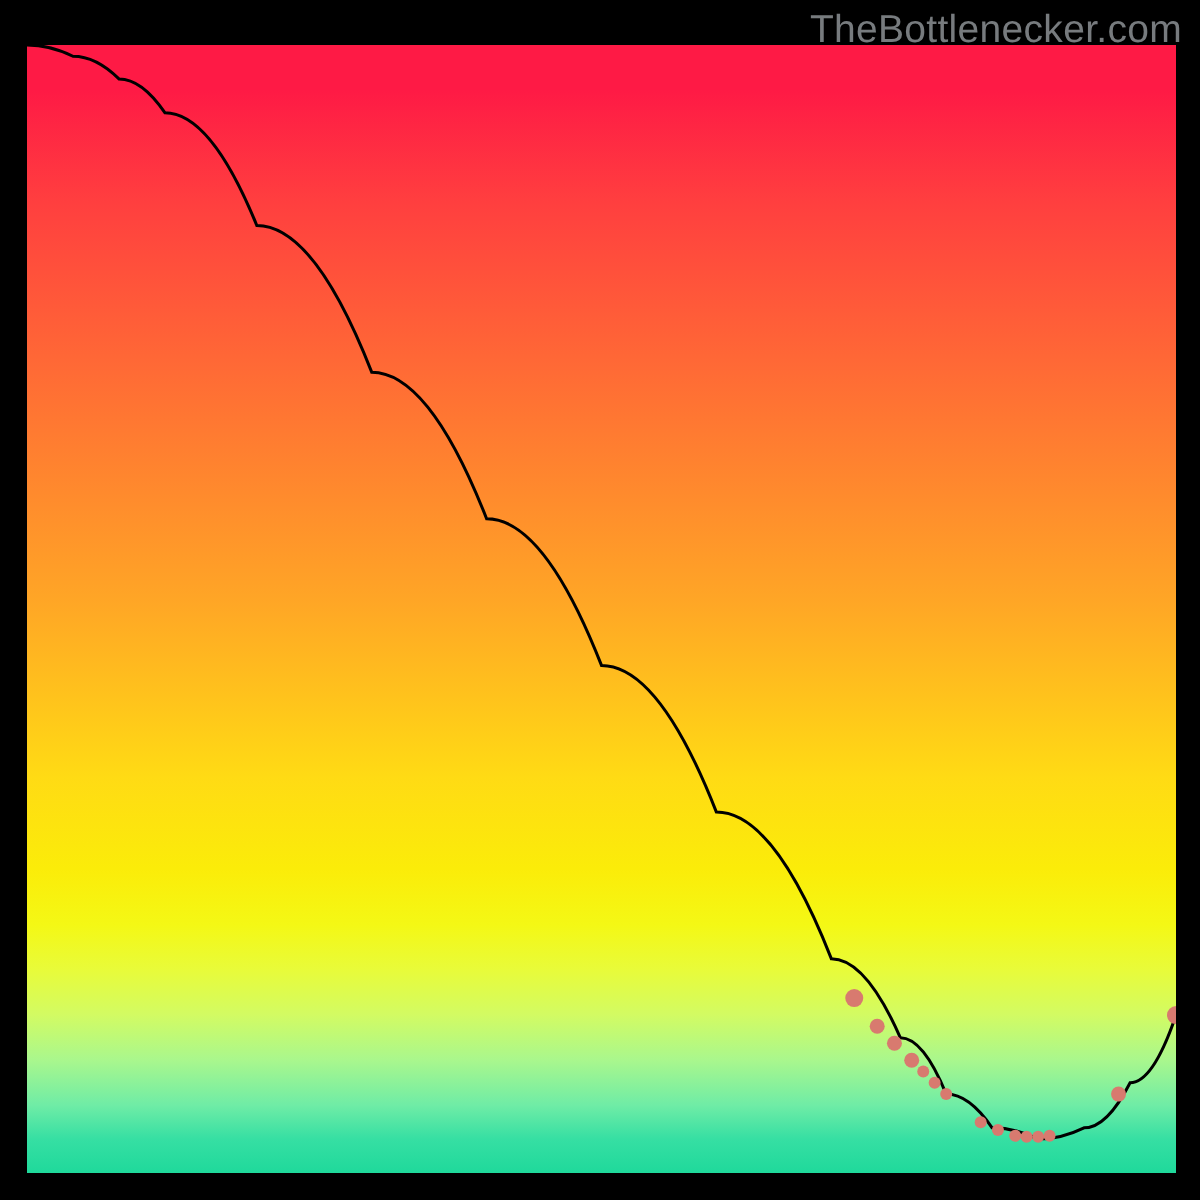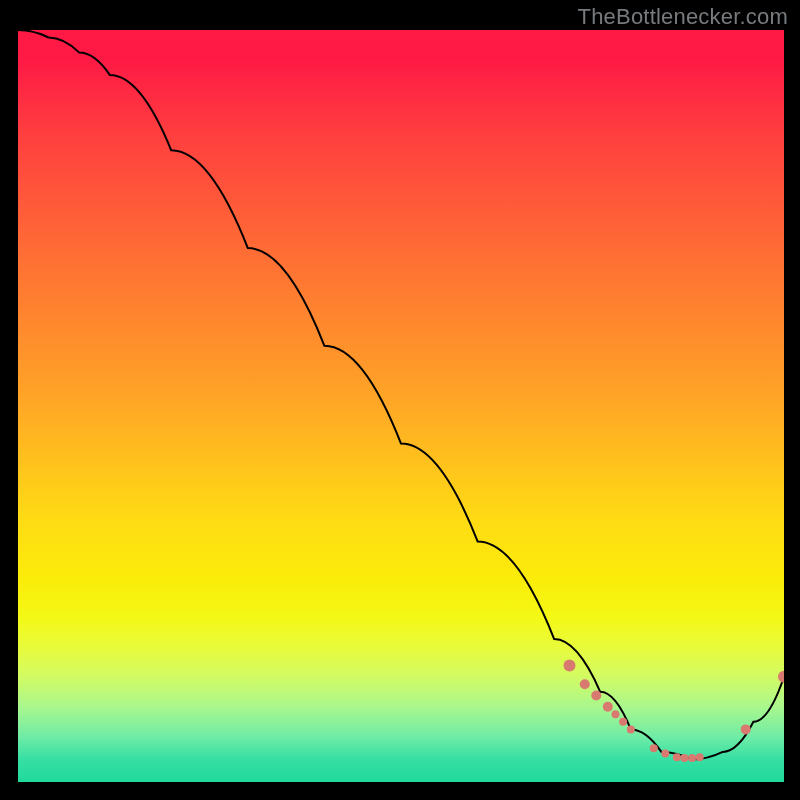--- a/index.html
+++ b/index.html
@@ -14,21 +14,21 @@
   .outer {
     width: 800px;
     height: 800px;
     background: #000;
     position: relative;
   }
   .attribution {
     position: absolute;
     top: 4px;
     right: 12px;
-    font-size: 22px;
+    font-size: 26px;
     color: #777b7e;
     letter-spacing: 0.2px;
     font-weight: 400;
   }
   .plot {
     position: absolute;
     left: 18px;
     top: 30px;
     width: 766px;
     height: 752px;

